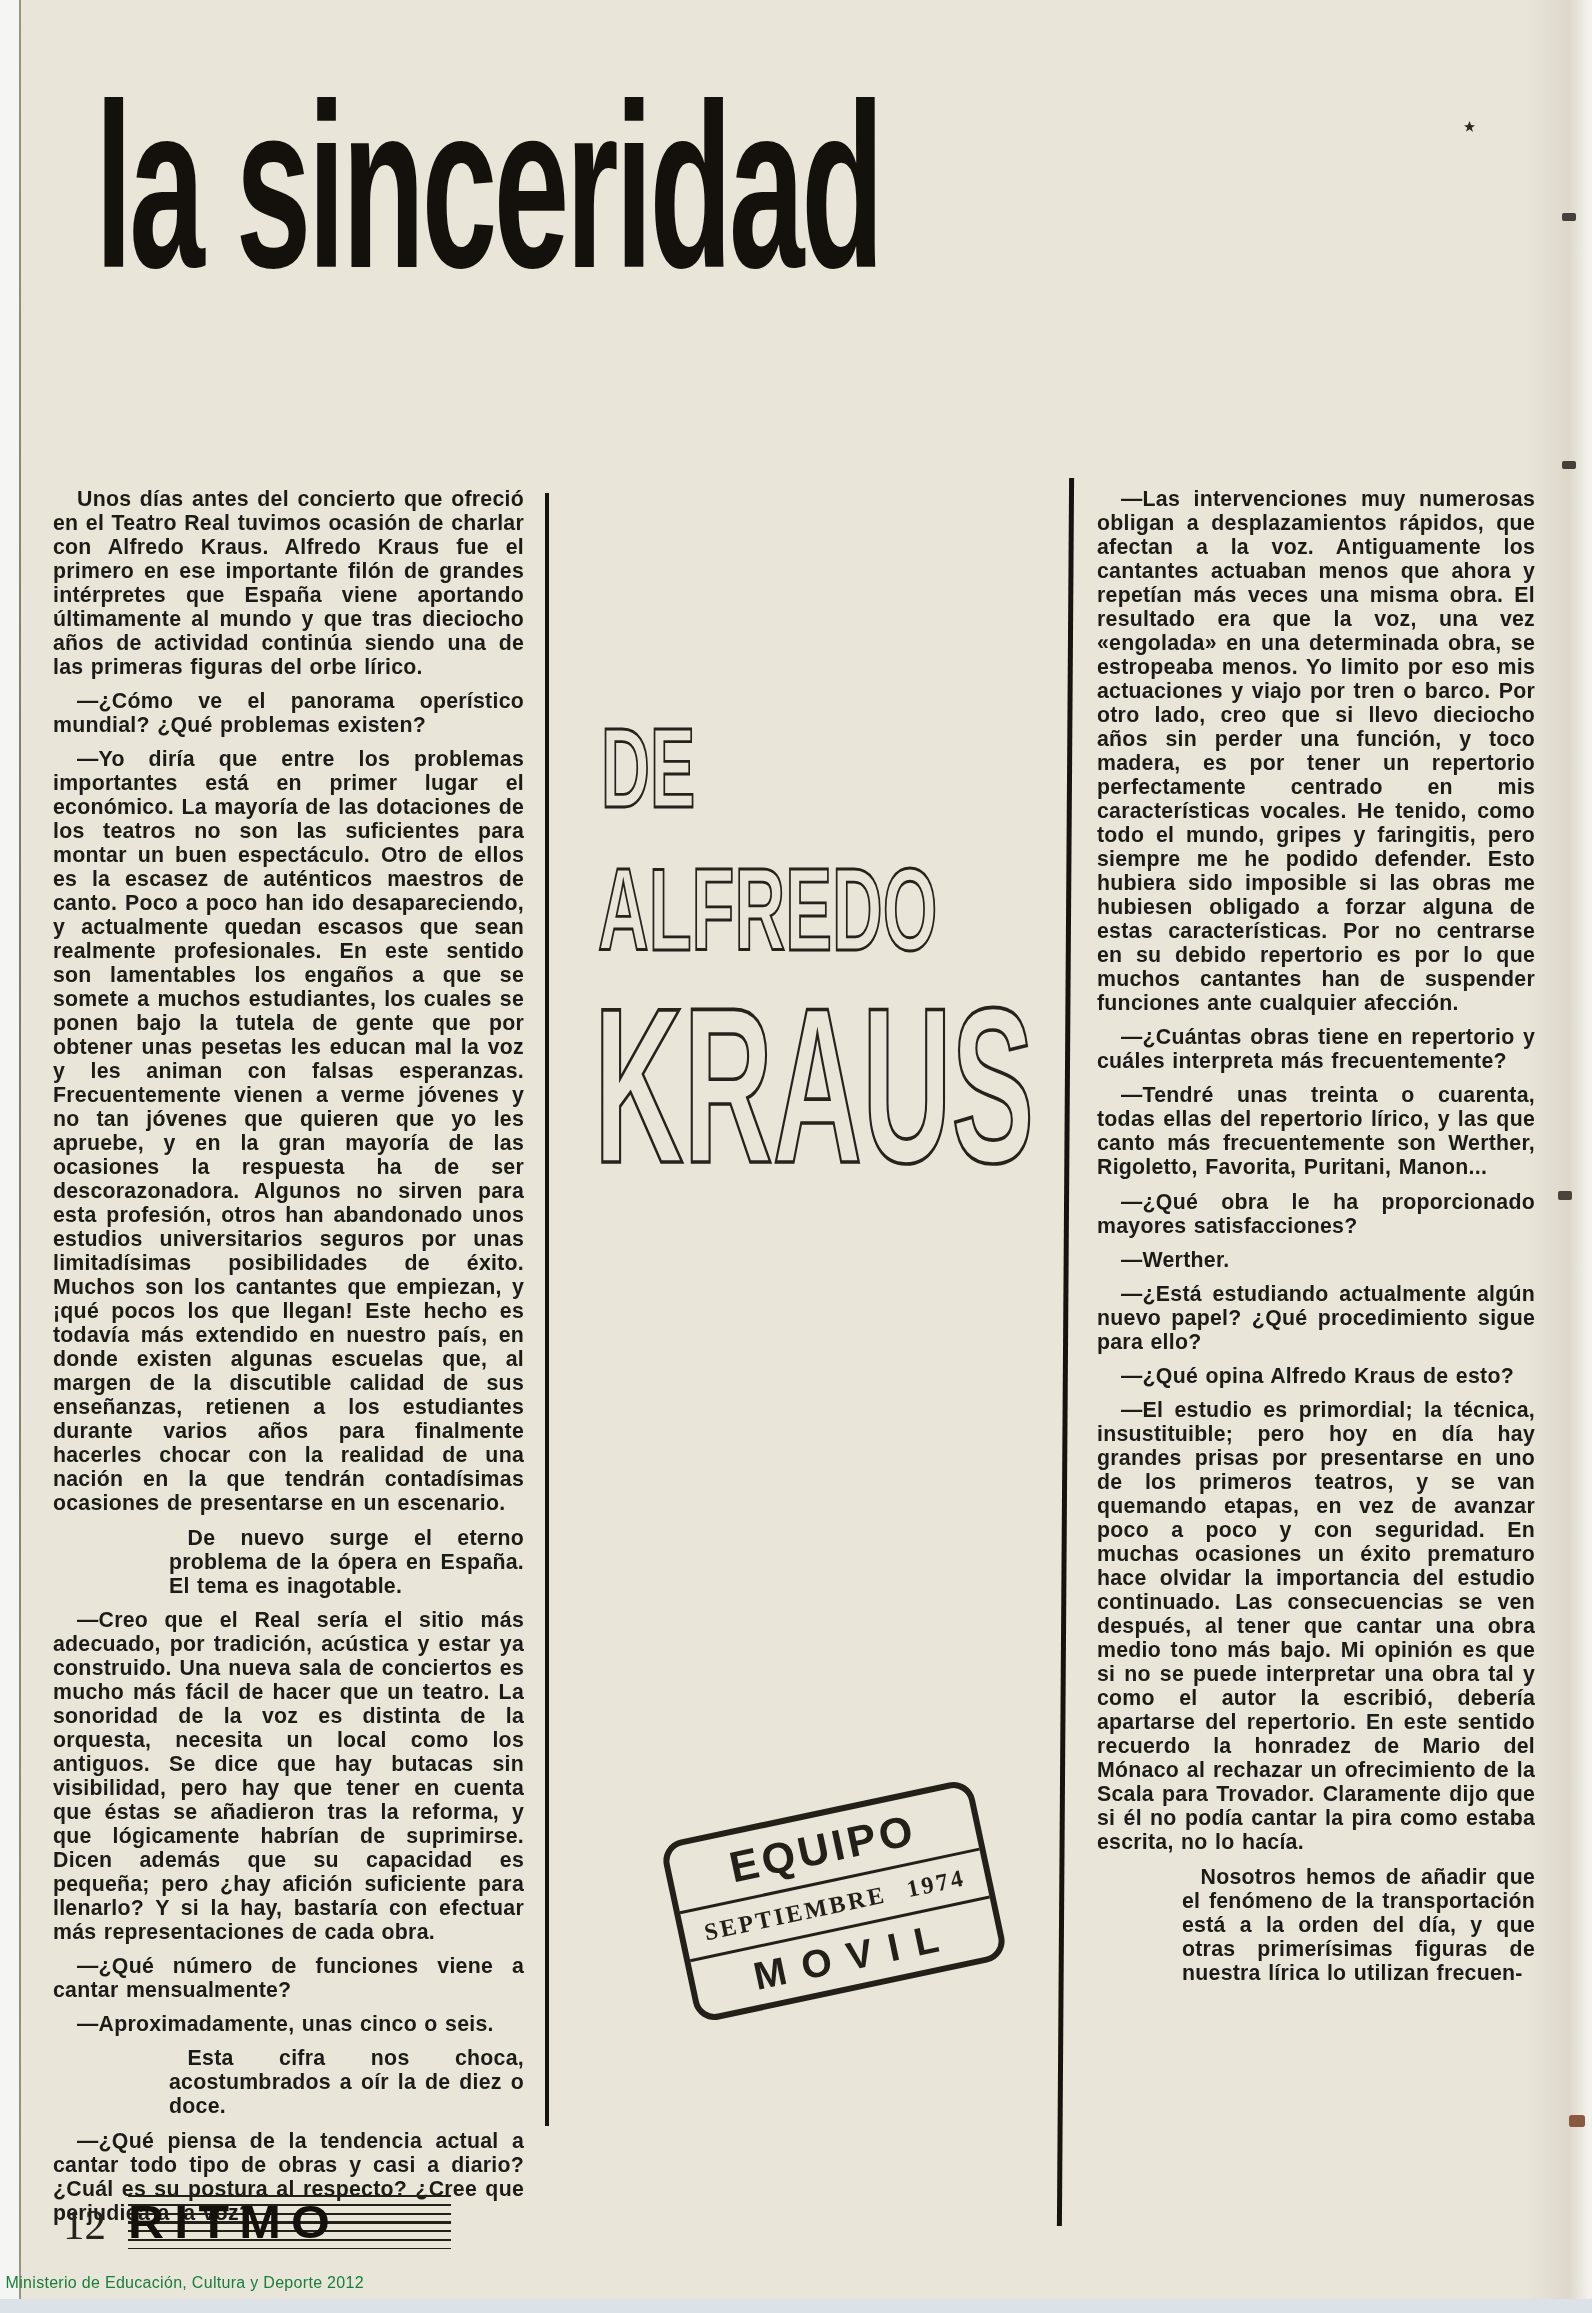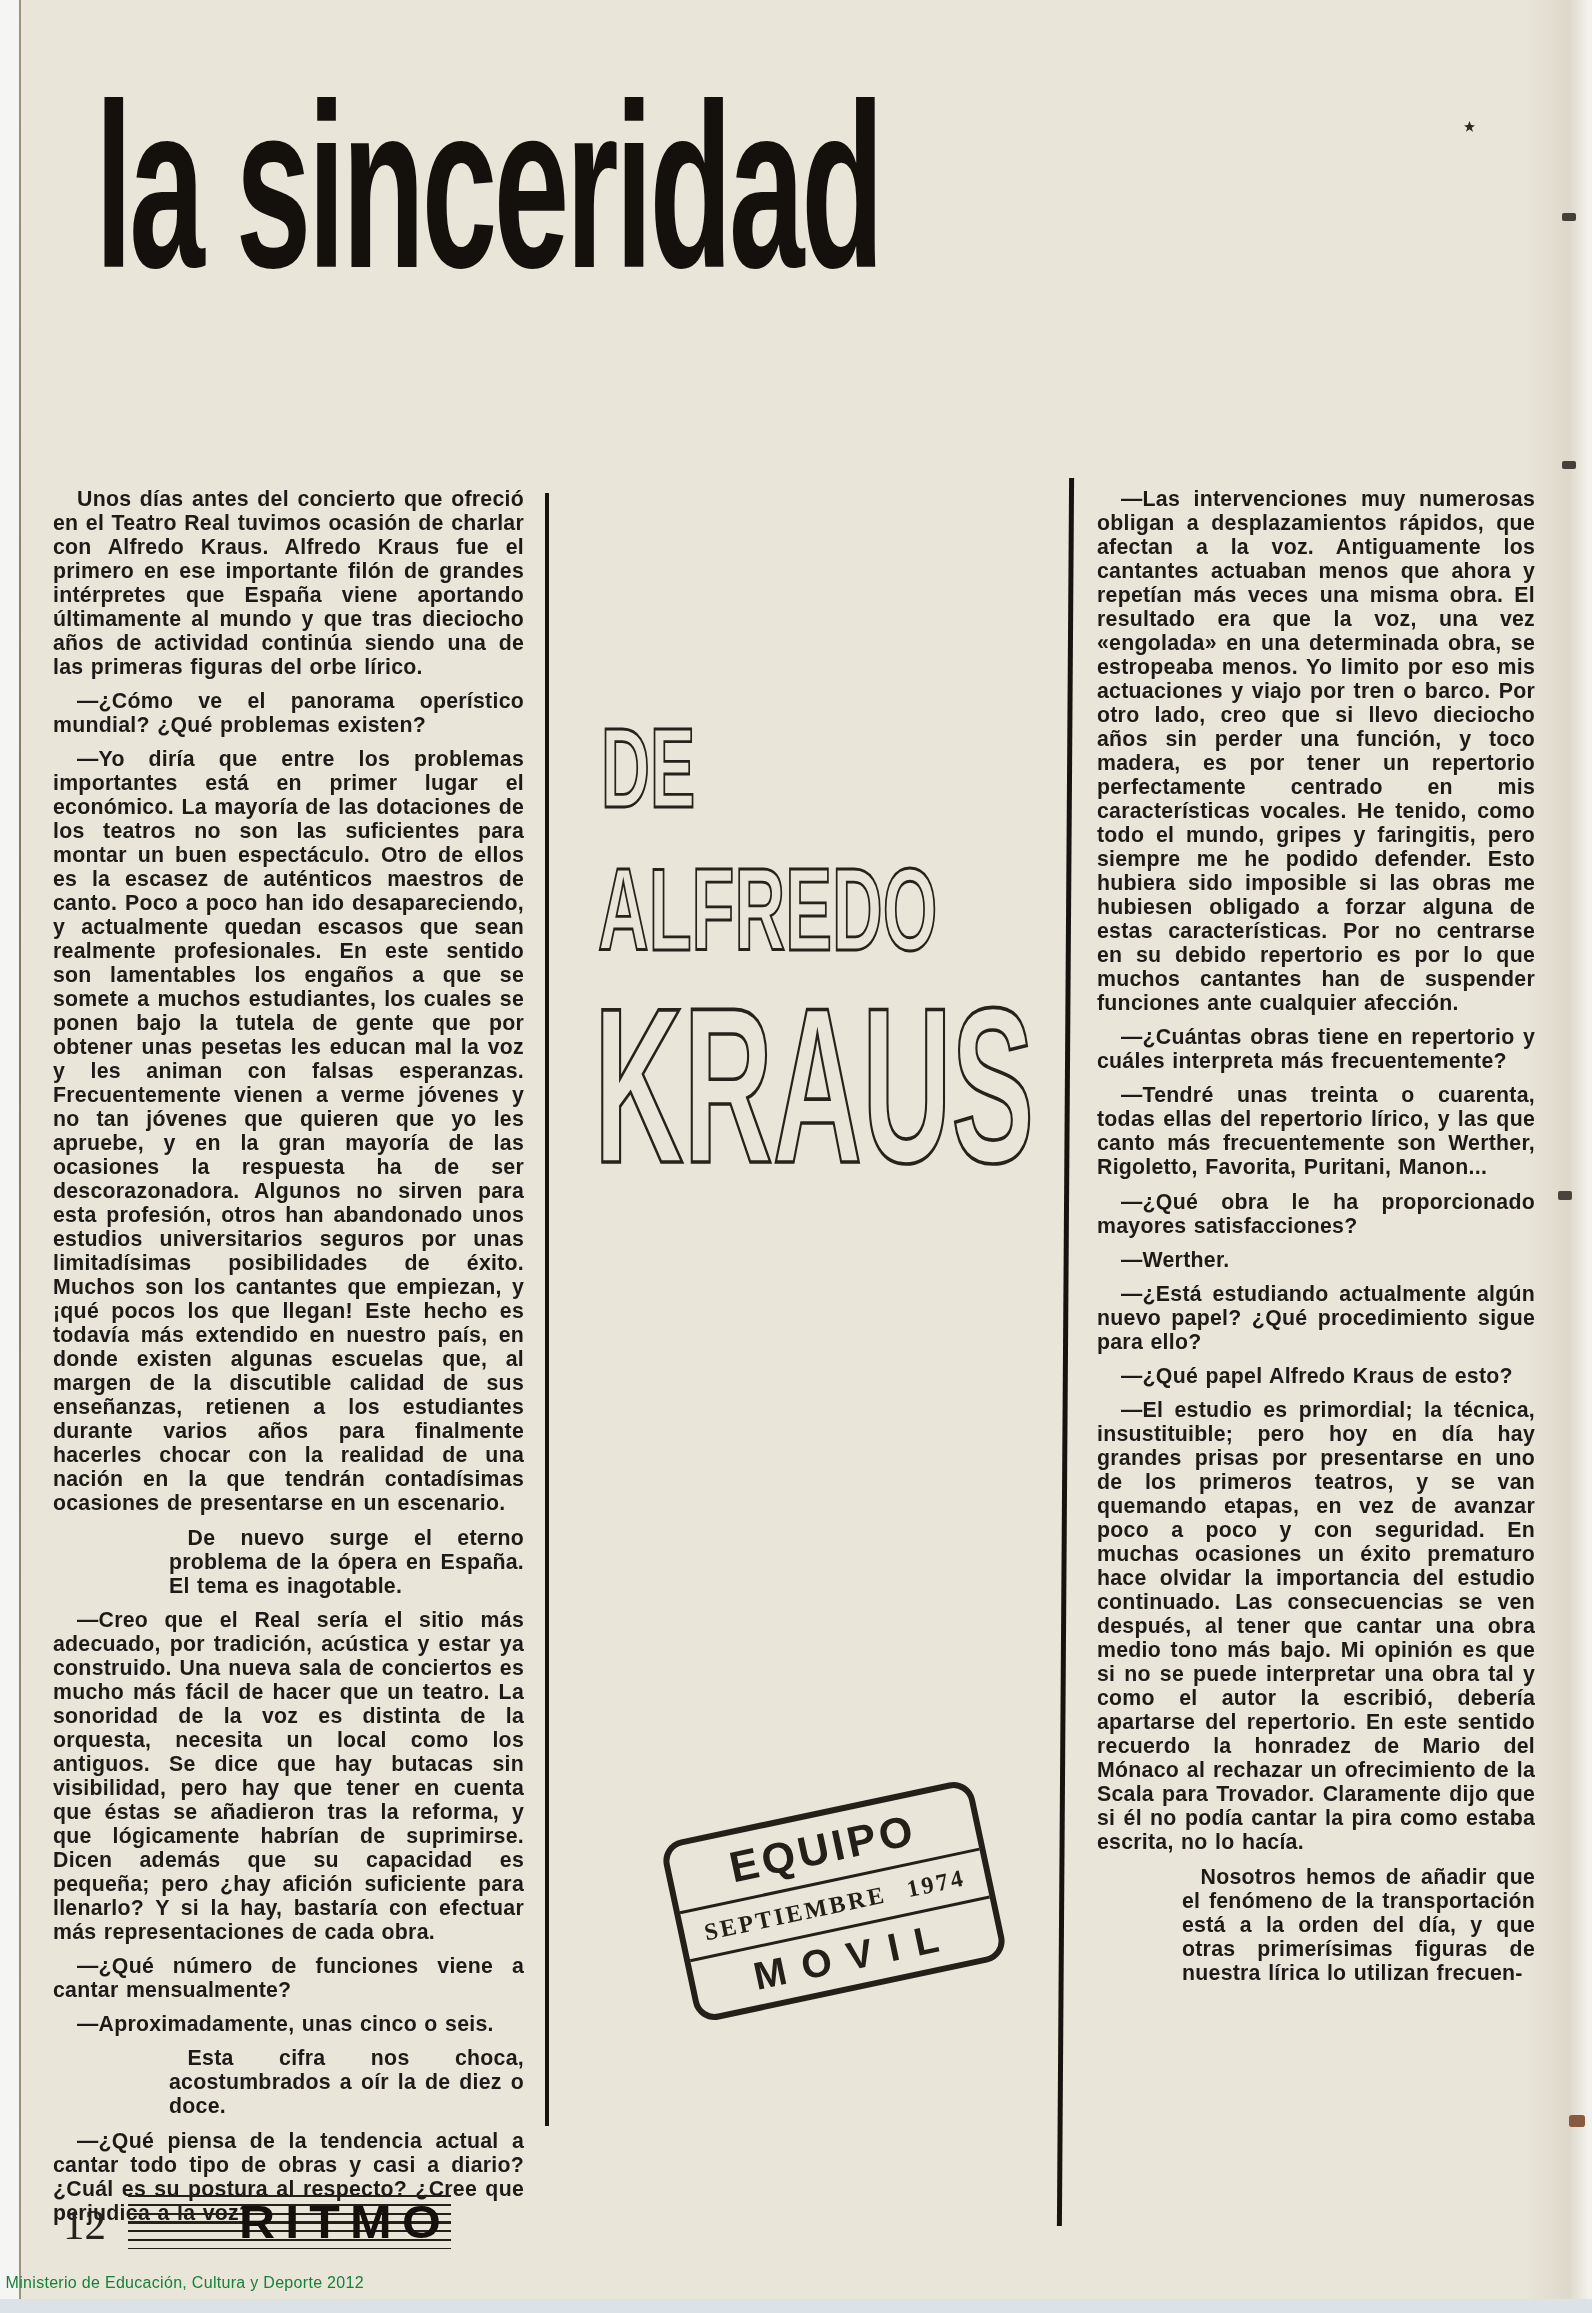--- a/index.html
+++ b/index.html
@@ -57,21 +57,21 @@
   .stamp-row+.stamp-row{border-top:3.7px solid #23201a;}
   .stamp-top{flex:1.15;font-weight:bold;font-size:43px;letter-spacing:3.7px;}
   .stamp-mid{flex:0.82;font-family:"Liberation Serif",serif;font-weight:bold;
     font-size:24px;letter-spacing:2.8px;word-spacing:13px;}
   .stamp-bottom{flex:1;font-weight:bold;font-size:39px;letter-spacing:16px;text-indent:16px;}
   
   .pagenum{position:absolute;left:63px;top:2200px;font-family:"Liberation Serif",serif;
     font-size:43px;color:#26231d;}
   .ritmo{position:absolute;left:128px;top:2195px;width:323px;height:54px;
     background:repeating-linear-gradient(to bottom,#23201a 0 2.3px,rgba(0,0,0,0) 2.3px 8.8px);
-    display:flex;align-items:center;justify-content:flex-end;}
+    display:flex;align-items:center;justify-content:flex-start;}
   .ritmo-text{font-weight:bold;font-size:50px;letter-spacing:10.2px;color:#14110c;
     transform:scaleY(0.92);line-height:1;}
   .watermark{position:absolute;left:5.6px;top:2274px;font-size:16px;color:#15803d;letter-spacing:0.3px;}
   
   .speck{position:absolute;}
   .speck-star{left:1464px;top:121px;width:11px;height:11px;background:#2d2922;
     clip-path:polygon(50% 0,64% 36%,100% 40%,70% 62%,82% 100%,50% 74%,18% 98%,30% 62%,0 40%,36% 36%);}
   .speck-a{left:1562px;top:213px;width:14px;height:8.3px;background:#46403a;border-radius:1.9px;}
   .speck-b{left:1562px;top:461px;width:14px;height:8.3px;background:#46403a;border-radius:1.9px;}
   .speck-c{left:1558px;top:1191px;width:14px;height:9.3px;background:#4a443c;border-radius:1.9px;}
@@ -114,21 +114,21 @@
 
   <div class="rule rule-2"></div>
 
   <div class="col col-right" id="col-right">
       <p class="para a"><span class="b">—Las intervenciones muy numerosas obligan a desplazamientos rápidos, que afectan a la voz. Antiguamente los cantantes actuaban menos que ahora y repetían más veces una misma obra. El resultado era que la voz, una vez «engolada» en una determinada obra, se estropeaba menos. Yo limito por eso mis actuaciones y viajo por tren o barco. Por otro lado, creo que si llevo dieciocho años sin perder una función, y toco madera, es por tener un repertorio perfectamente centrado en mis características vocales. He tenido, como todo el mundo, gripes y faringitis, pero siempre me he podido defender. Esto hubiera sido imposible si las obras me hubiesen obligado a forzar alguna de estas características. Por no centrarse en su debido repertorio es por lo que muchos cantantes han de suspender funciones ante cualquier afección.</span></p>
       <p class="para q"><span class="r">—¿Cuántas obras tiene en repertorio y cuáles interpreta más frecuentemente?</span></p>
       <p class="para a"><span class="b">—Tendré unas treinta o cuarenta, todas ellas del repertorio lírico, y las que canto más frecuentemente son </span><span class="r">Werther, Rigoletto, Favorita, Puritani, Manon...</span></p>
       <p class="para q"><span class="r">—¿Qué obra le ha proporcionado mayores satisfacciones?</span></p>
       <p class="para a"><span class="b">—Werther.</span></p>
       <p class="para q"><span class="r">—¿Está estudiando actualmente algún nuevo papel? ¿Qué procedimiento sigue para ello?</span></p>
-      <p class="para q"><span class="r">—¿Qué papel Alfredo Kraus de esto?</span></p>
+      <p class="para q"><span class="r">—¿Qué opina Alfredo Kraus de esto?</span></p>
       <p class="para a"><span class="b">—El estudio es primordial; la técnica, insustituible; pero hoy en día hay grandes prisas por presentarse en uno de los primeros teatros, y se van quemando etapas, en vez de avanzar poco a poco y con seguridad. En muchas ocasiones un éxito prematuro hace olvidar la importancia del estudio continuado. Las consecuencias se ven después, al tener que cantar una obra medio tono más bajo. Mi opinión es que si no se puede interpretar una obra tal y como el autor la escribió, debería apartarse del repertorio. En este sentido recuerdo la honradez de Mario del Mónaco al rechazar un ofrecimiento de la Scala para </span><span class="r">Trovador. </span><span class="b">Claramente dijo que si él no podía cantar la pira como estaba escrita, no lo hacía.</span></p>
       <p class="para note"><span class="r">Nosotros hemos de añadir que el fenómeno de la transportación está a la orden del día, y que otras primerísimas figuras de nuestra lírica lo utilizan frecuen-</span></p>
     </div>
 
   <div class="pagenum">12</div>
   <div class="ritmo">
     <span class="ritmo-text">RITMO</span>
   </div>
   <div class="watermark">Ministerio de Educación, Cultura y Deporte 2012</div>
 

